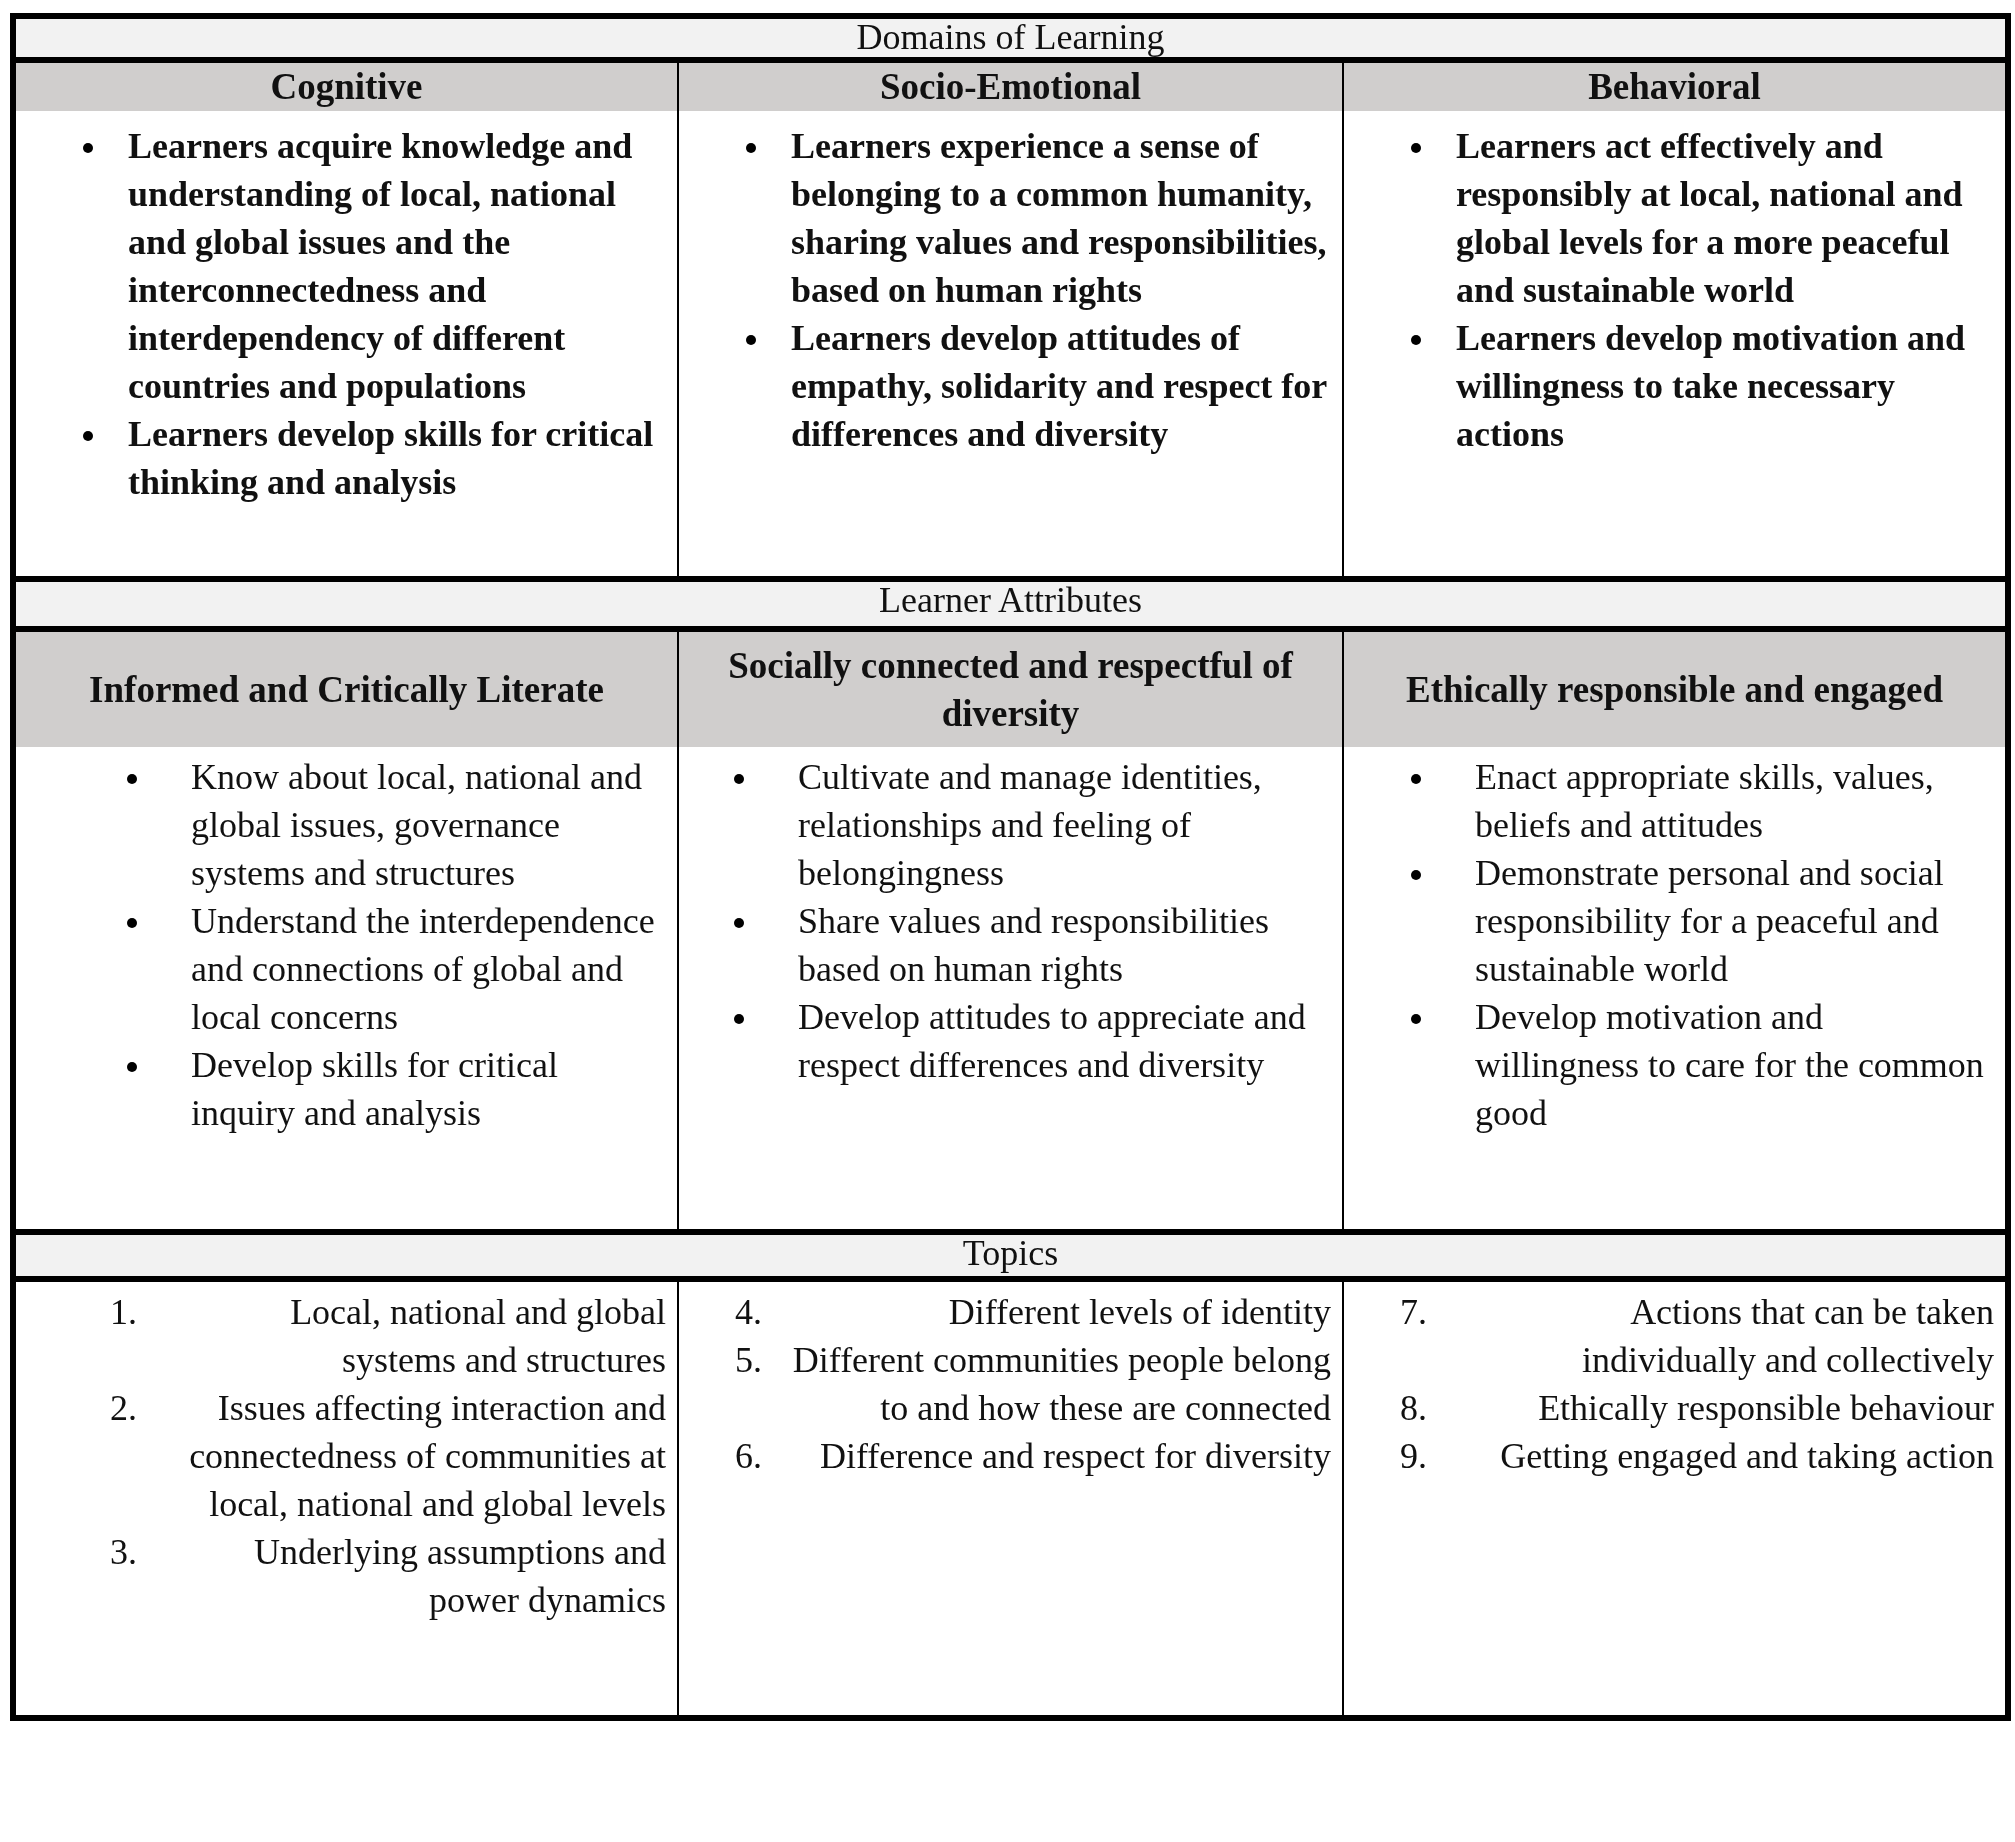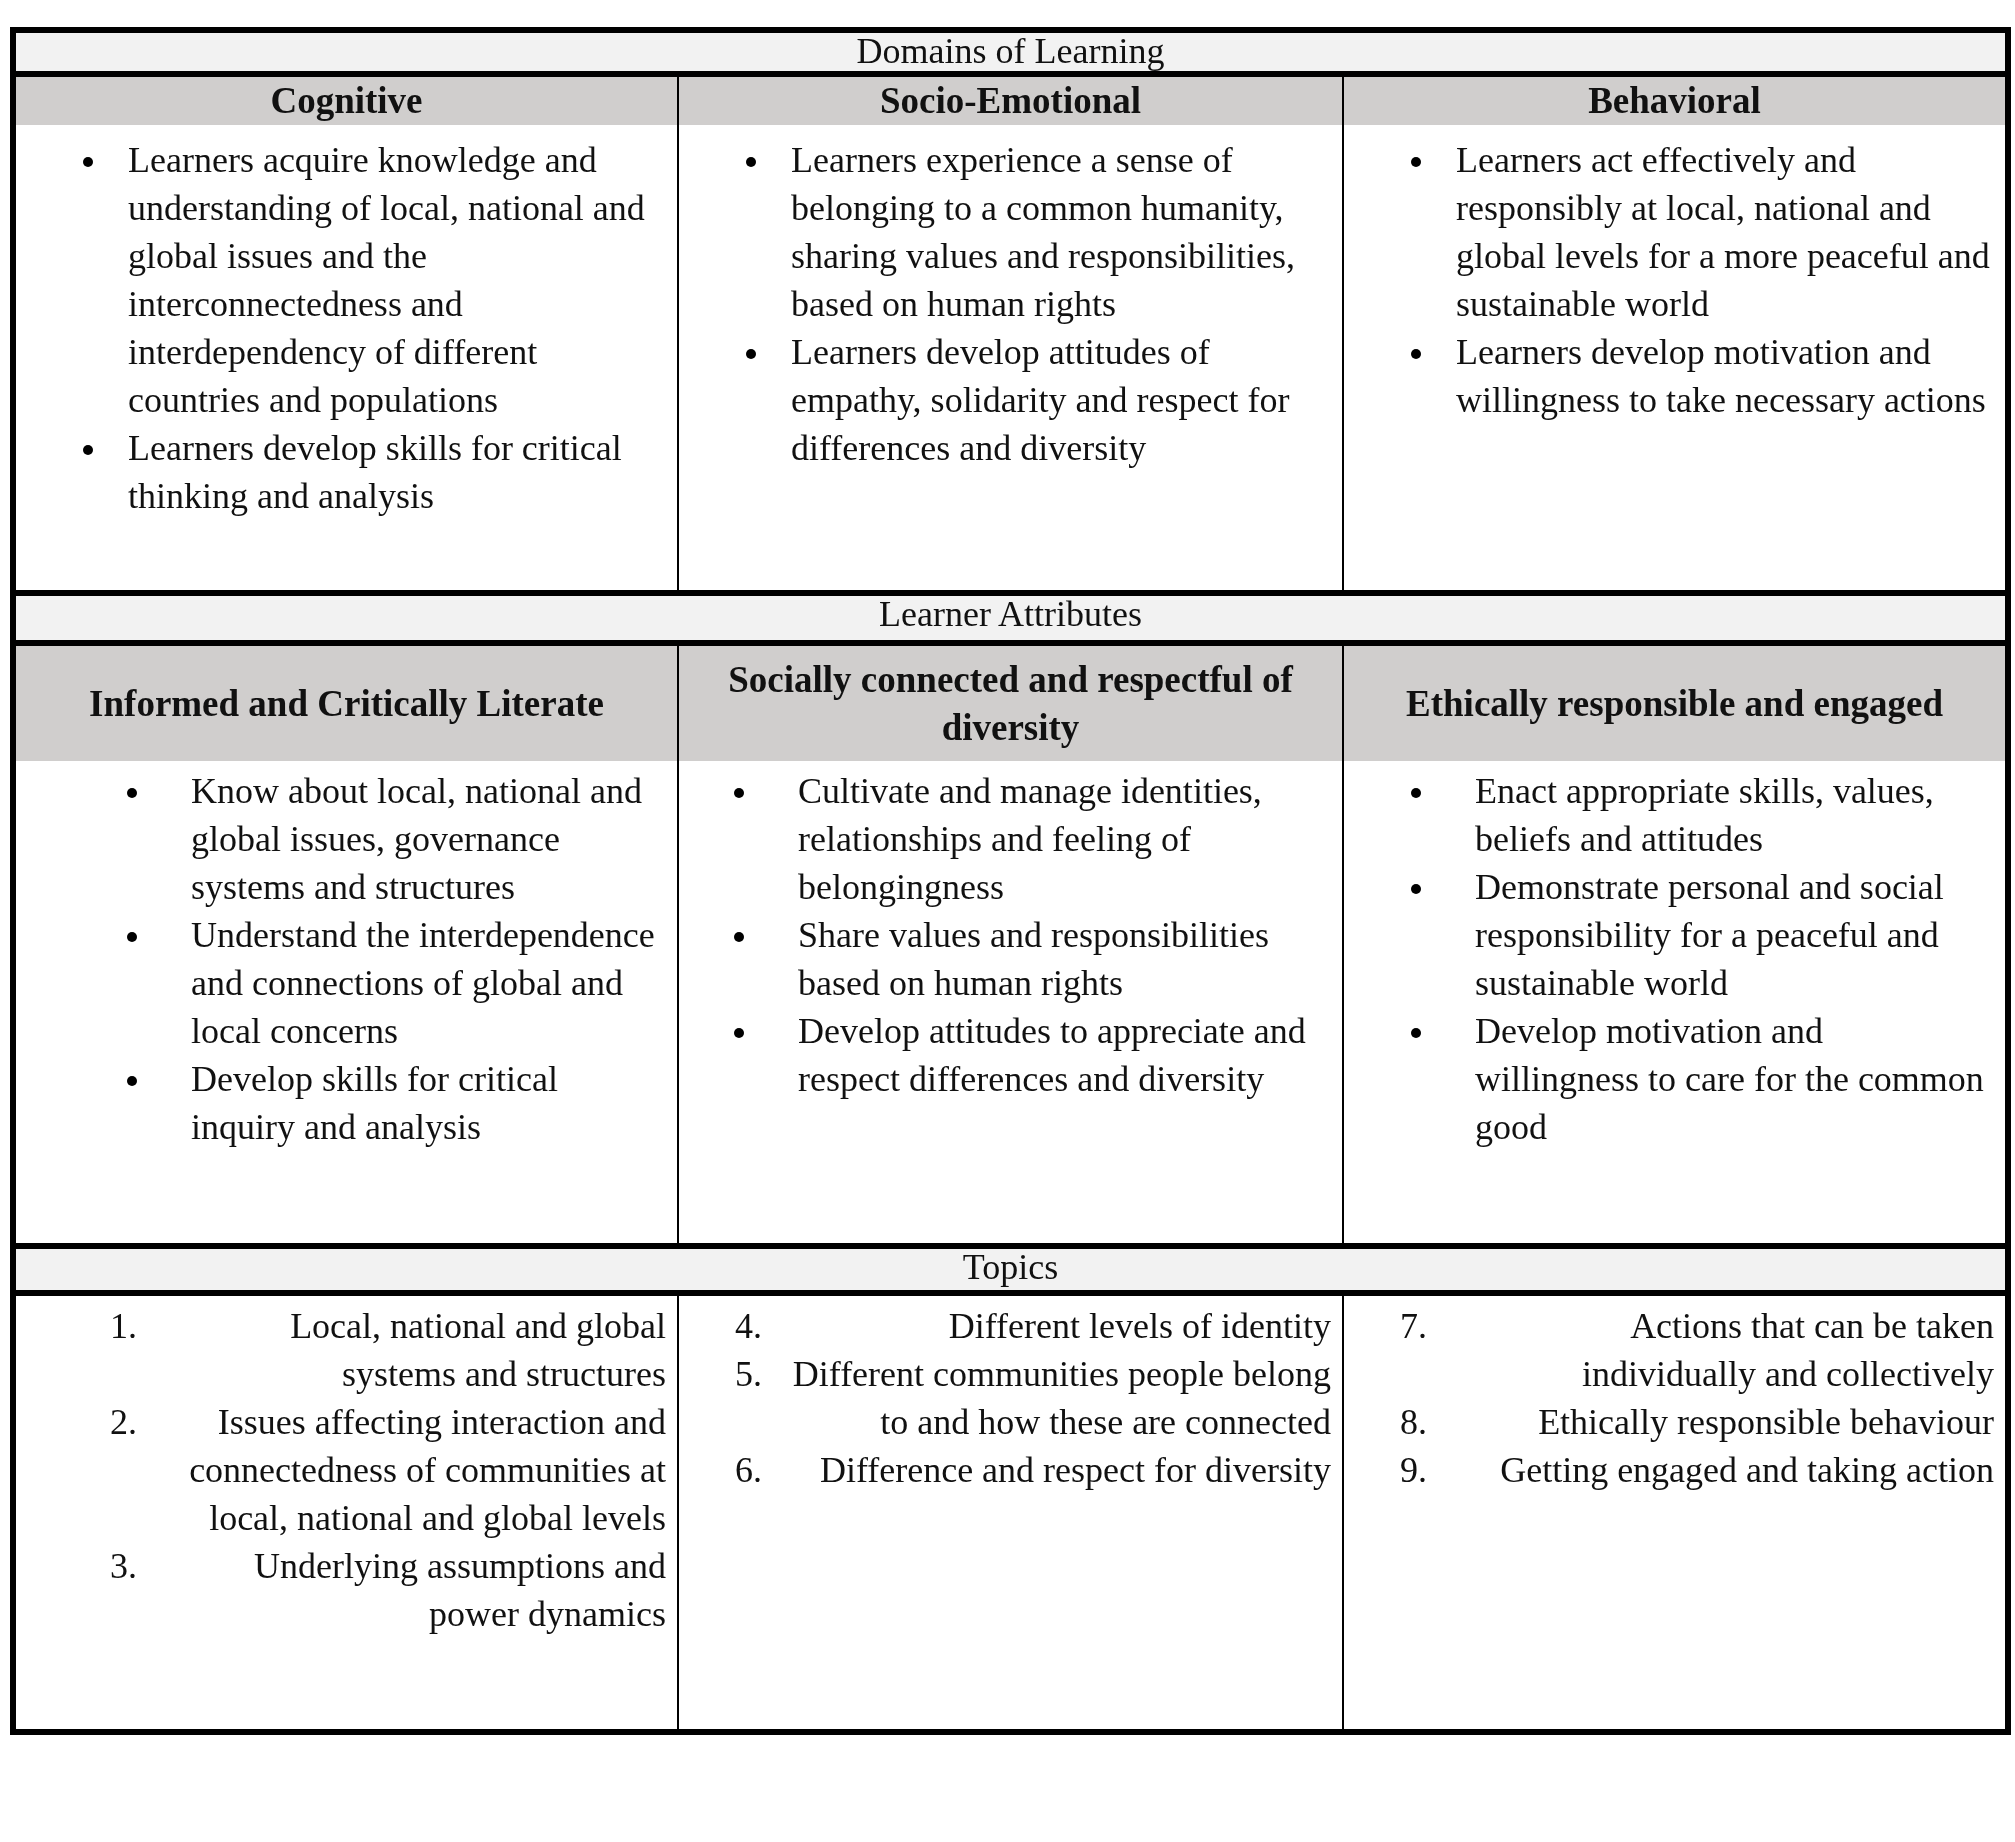--- a/index.html
+++ b/index.html
@@ -1,19 +1,19 @@
 <!DOCTYPE html>
 <html style="font-size:9px"><head>
 <meta charset="utf-8">
 <style>
   html, body { margin: 0; padding: 0; background: #ffffff; }
   body { width: 2015px; height: 1842px; position: relative; overflow: hidden;
          font-family: "Liberation Serif", "DejaVu Serif", serif; color: #111; }
   table.frame {
-    position: absolute; left: 10px; top: 27px; width: 1995px;
+    position: absolute; left: 10px; top: 13px; width: 1995px;
     border-collapse: collapse; table-layout: fixed;
     border: 6.7px solid #000;
   }
   table.frame td { padding: 0; vertical-align: top; }
   col.c1 { width: 665px; } col.c2 { width: 665px; } col.c3 { width: 665px; }
 
   .band { background: #f2f2f2; text-align: center; font-size: 36px; line-height: 1; 
           border-top: 6.7px solid #000; border-bottom: 6.7px solid #000; }
   .band.first { border-top: none; }
   .band-inner { height: 100%; display: flex; align-items: center; justify-content: center; }
@@ -26,21 +26,21 @@
   .cell { border-left: 2.8px solid #000; border-right: 2.8px solid #000; font-size: 36px; line-height: 48px; }
   .cell:first-child { border-left: none; } .cell:last-child { border-right: none; }
 
   ul.items, ol.items { list-style: none; margin: 0; padding: 0; }
   .items li { position: relative; }
   .items .marker { position: absolute; left: 0; top: 0; }
   .items .txt { display: block; }
 
   
   .klo .items { padding: 11px 11px 0 56px; }
-  .klo .items .txt { padding-left: 56px; }
+  .klo .items .txt { padding-left: 56px; font-weight: bold; }
   .klo .marker { left: 11px; }
 
   
   .la .items { padding: 5.6px 11px 0 100px; }
   .la .items .txt { padding-left: 75px; }
   .la .marker { left: 11px; }
   .la.mid .items { padding-left: 44px; }
   .la.right .items { padding-left: 56px; }
 
   

